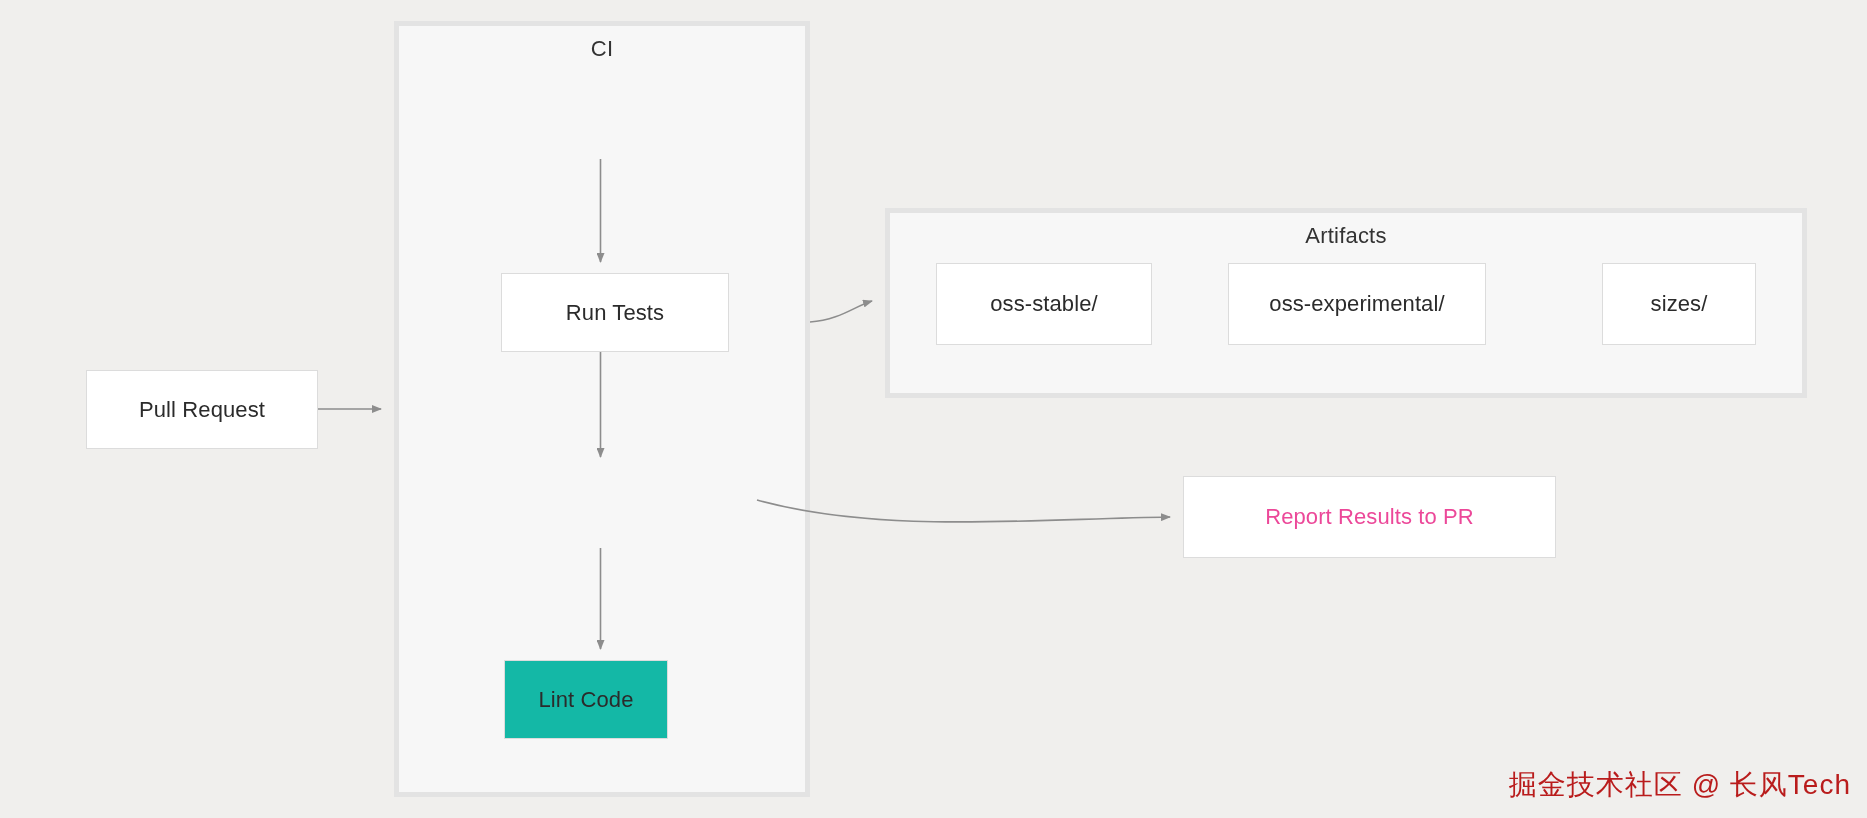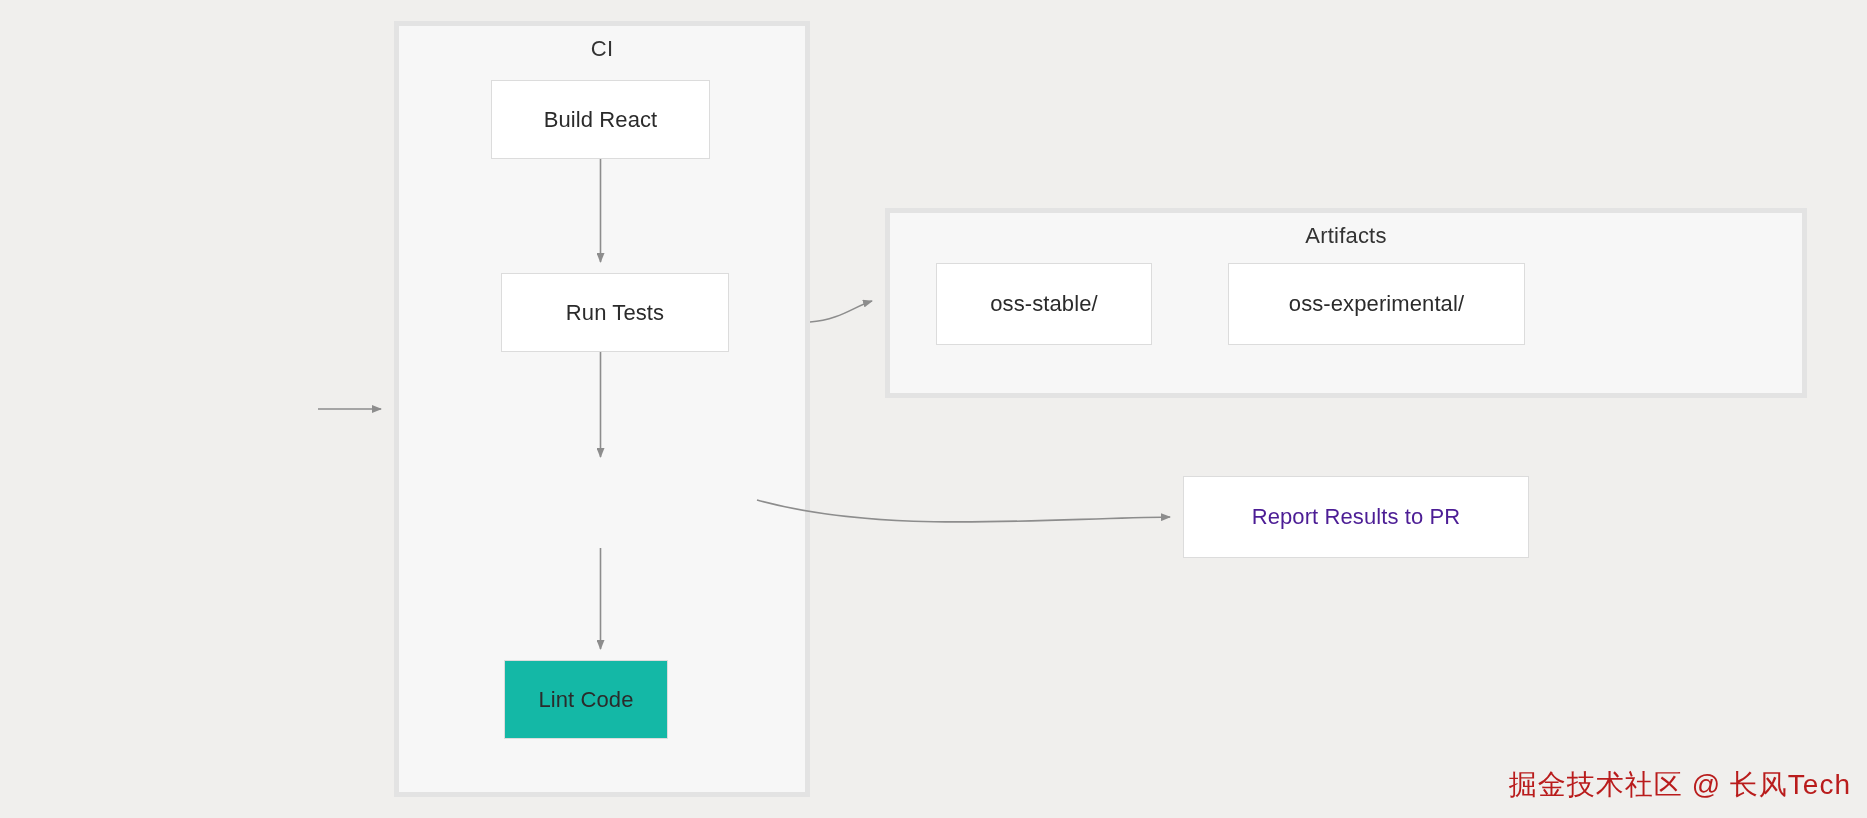--- a/index.html
+++ b/index.html
@@ -105,42 +105,45 @@
 
     <g>
       <path d="M810,322 C840,320 855,306 872,301" stroke="#8d8d8d" stroke-width="1.6" fill="none" marker-end="url(#arrowhead)"></path>
     </g>
 
     <g>
       <path d="M757,500 C880,534 1030,519 1170,517" stroke="#8d8d8d" stroke-width="1.6" fill="none" marker-end="url(#arrowhead)"></path>
     </g>
   </svg>
 
+  <div class="node" id="node-pull-request" style="left: 86px; top: 370px; width: 232px; height: 79px; background: rgb(255, 255, 255); border-color: rgb(220, 220, 220); color: rgb(43, 43, 43);">
+    <span>Pull Request</span>
+  </div>
 
-  <div class="node" id="node-build-react" style="left: 491px; top: 80px; width: 219px; height: 79px; background: rgb(255, 255, 255); border-color: rgb(220, 220, 220); color: rgb(43, 43, 43);">
-    <span>Build React</span>
-  </div>
 
   <div class="node" id="node-run-tests" style="left: 501px; top: 273px; width: 228px; height: 79px; background: rgb(255, 255, 255); border-color: rgb(220, 220, 220); color: rgb(43, 43, 43);">
     <span>Run Tests</span>
   </div>
 
 
   <div class="node" id="node-lint-code" style="left: 504px; top: 660px; width: 164px; height: 79px; background: #14b8a6; border-color: rgb(220, 220, 220); color: rgb(43, 43, 43);">
     <span>Lint Code</span>
   </div>
 
   <div class="node" id="node-oss-stable" style="left: 936px; top: 263px; width: 216px; height: 82px; background: rgb(255, 255, 255); border-color: rgb(220, 220, 220); color: rgb(43, 43, 43);">
     <span>oss-stable/</span>
   </div>
 
-  <div class="node" id="node-oss-experimental" style="left: 1228px; top: 263px; width: 297px; height: 82px; background: rgb(255, 255, 255); border-color: rgb(220, 220, 220); color: rgb(43, 43, 43);">
+  <div class="node" id="node-oss-experimental" style="left: 1228px; top: 263px; width: 258px; height: 82px; background: rgb(255, 255, 255); border-color: rgb(220, 220, 220); color: rgb(43, 43, 43);">
     <span>oss-experimental/</span>
   </div>
 
+  <div class="node" id="node-sizes" style="left: 1602px; top: 263px; width: 154px; height: 82px; background: rgb(255, 255, 255); border-color: rgb(220, 220, 220); color: rgb(43, 43, 43);">
+    <span>sizes/</span>
+  </div>
 
-  <div class="node" id="node-report-results" style="left: 1183px; top: 476px; width: 346px; height: 82px; background: rgb(255, 255, 255); border-color: rgb(220, 220, 220); color: #4c1d95;">
+  <div class="node" id="node-report-results" style="left: 1183px; top: 476px; width: 373px; height: 82px; background: rgb(255, 255, 255); border-color: rgb(220, 220, 220); color: #ec4899;">
     <span>Report Results to PR</span>
   </div>
 
   <div class="watermark">掘金技术社区 @ 长风Tech</div>
 
 </div>
 
 </body></html>

